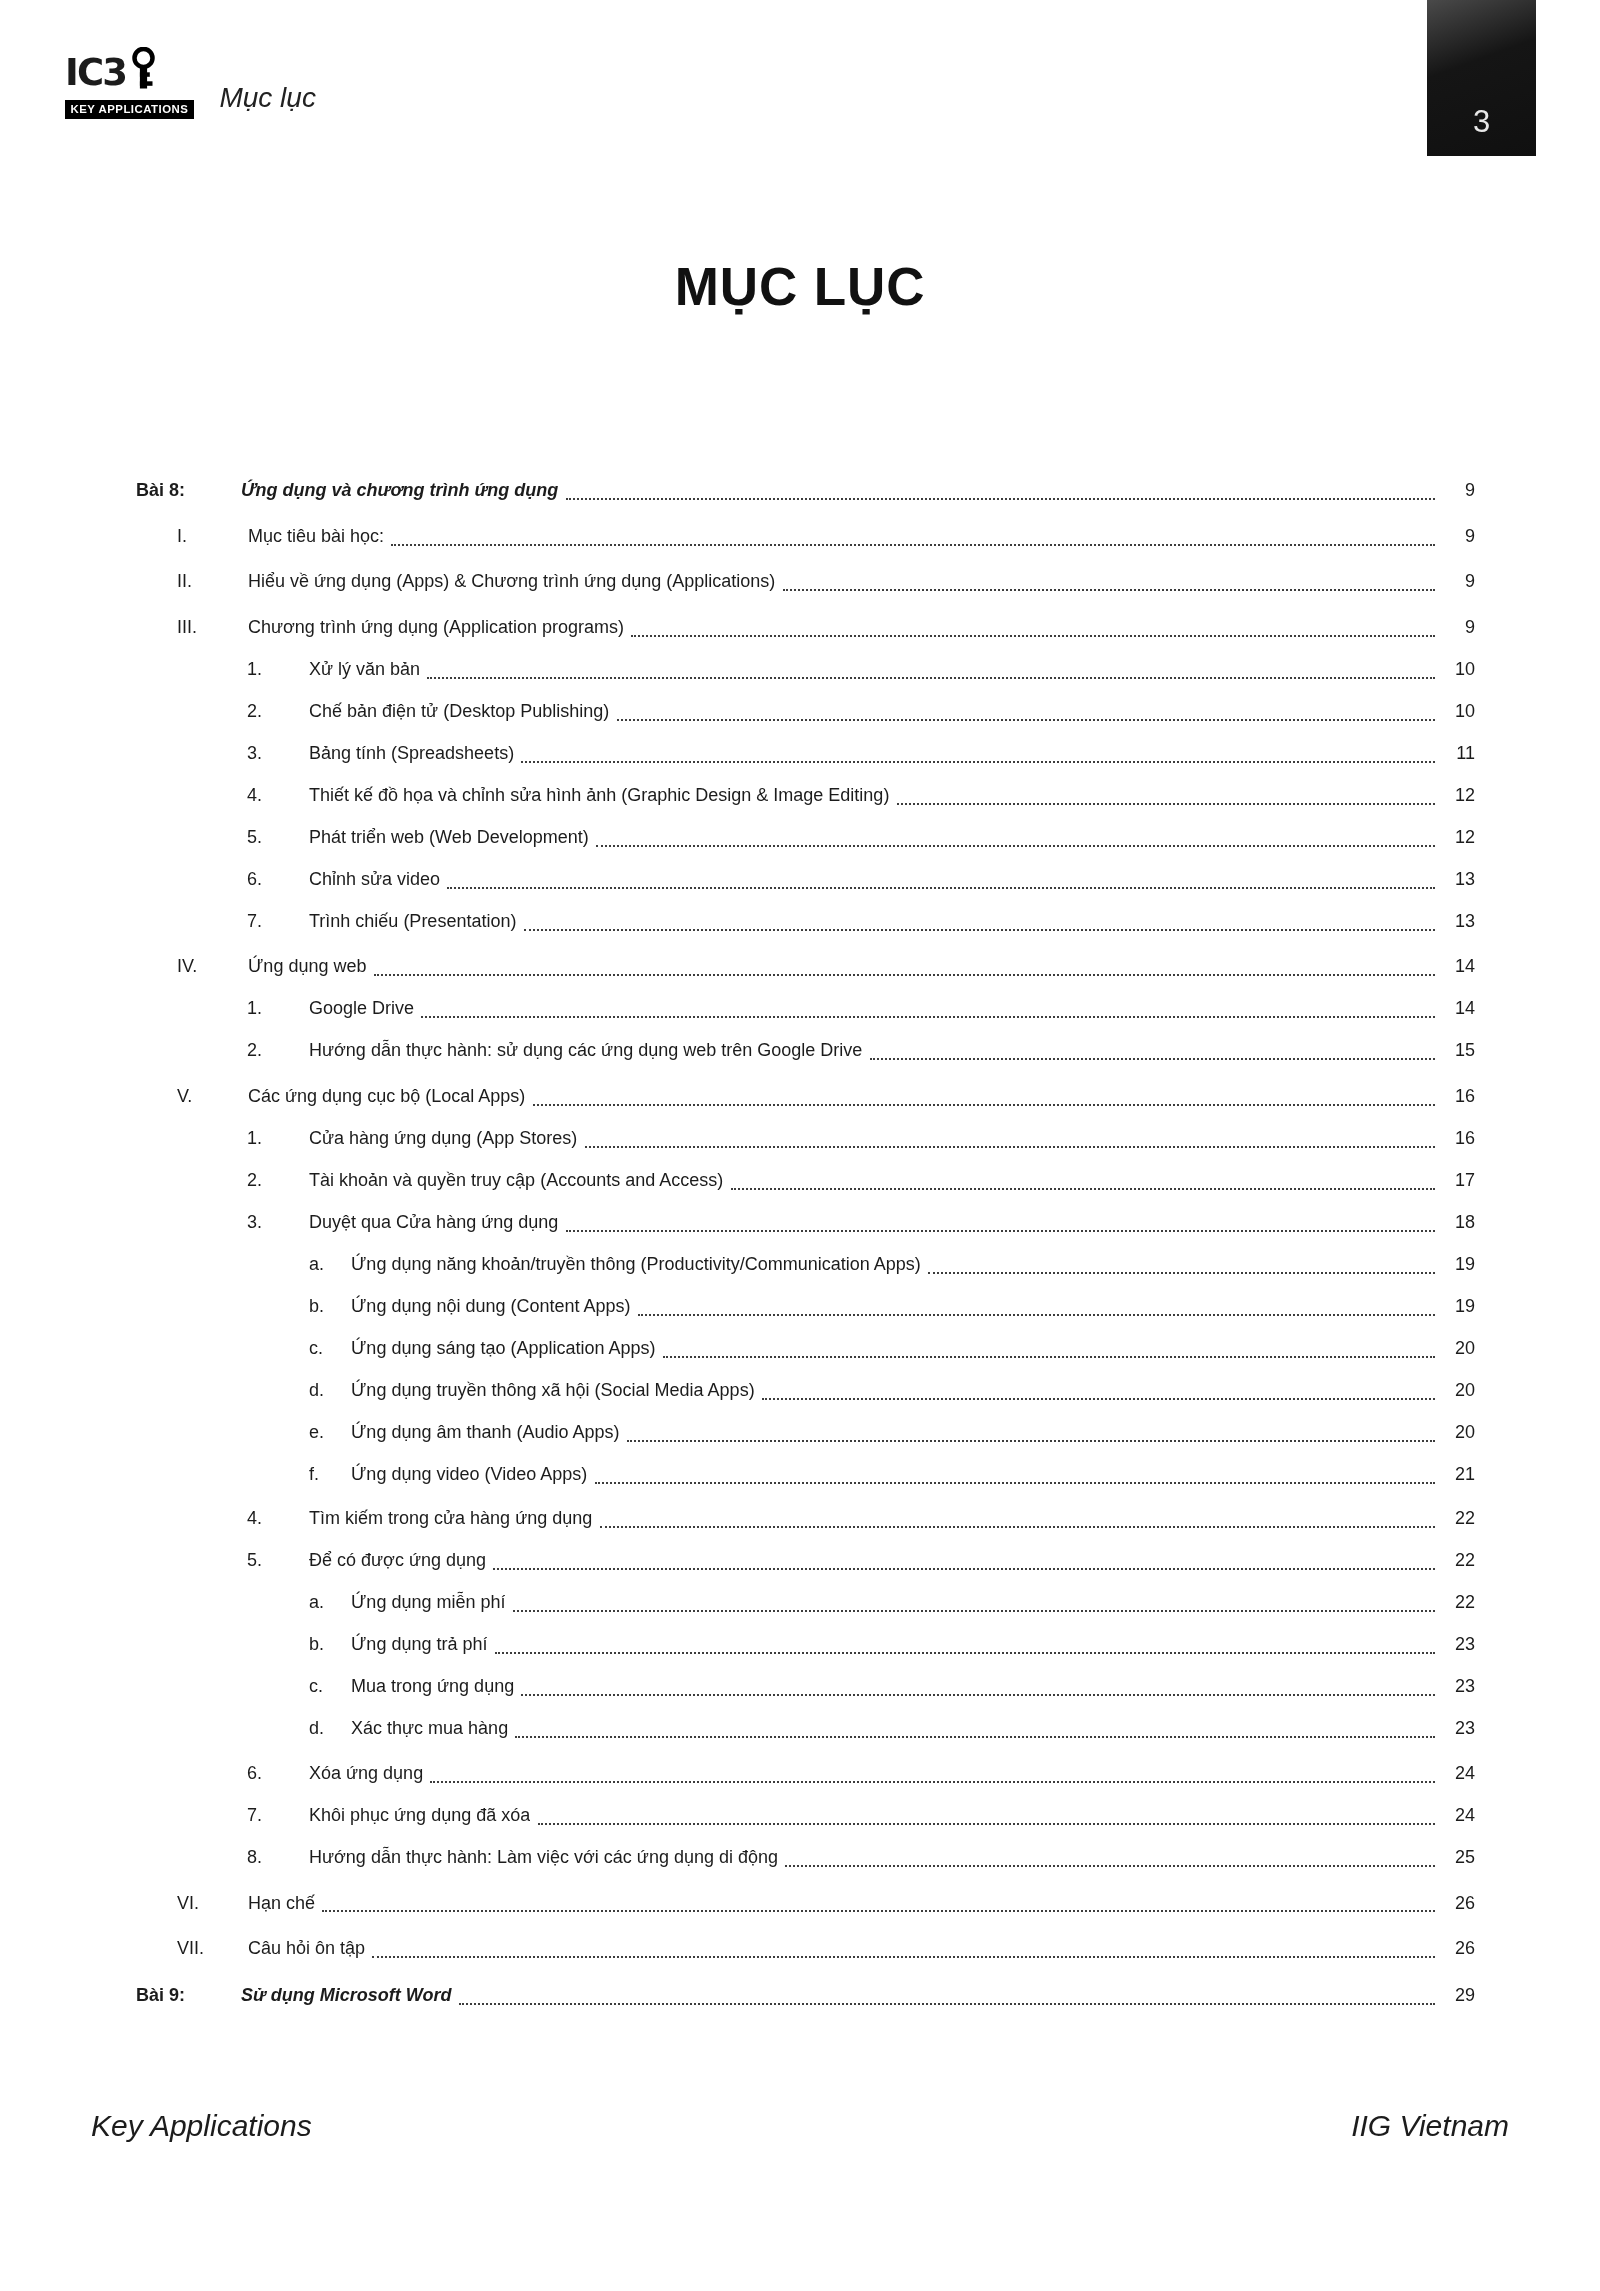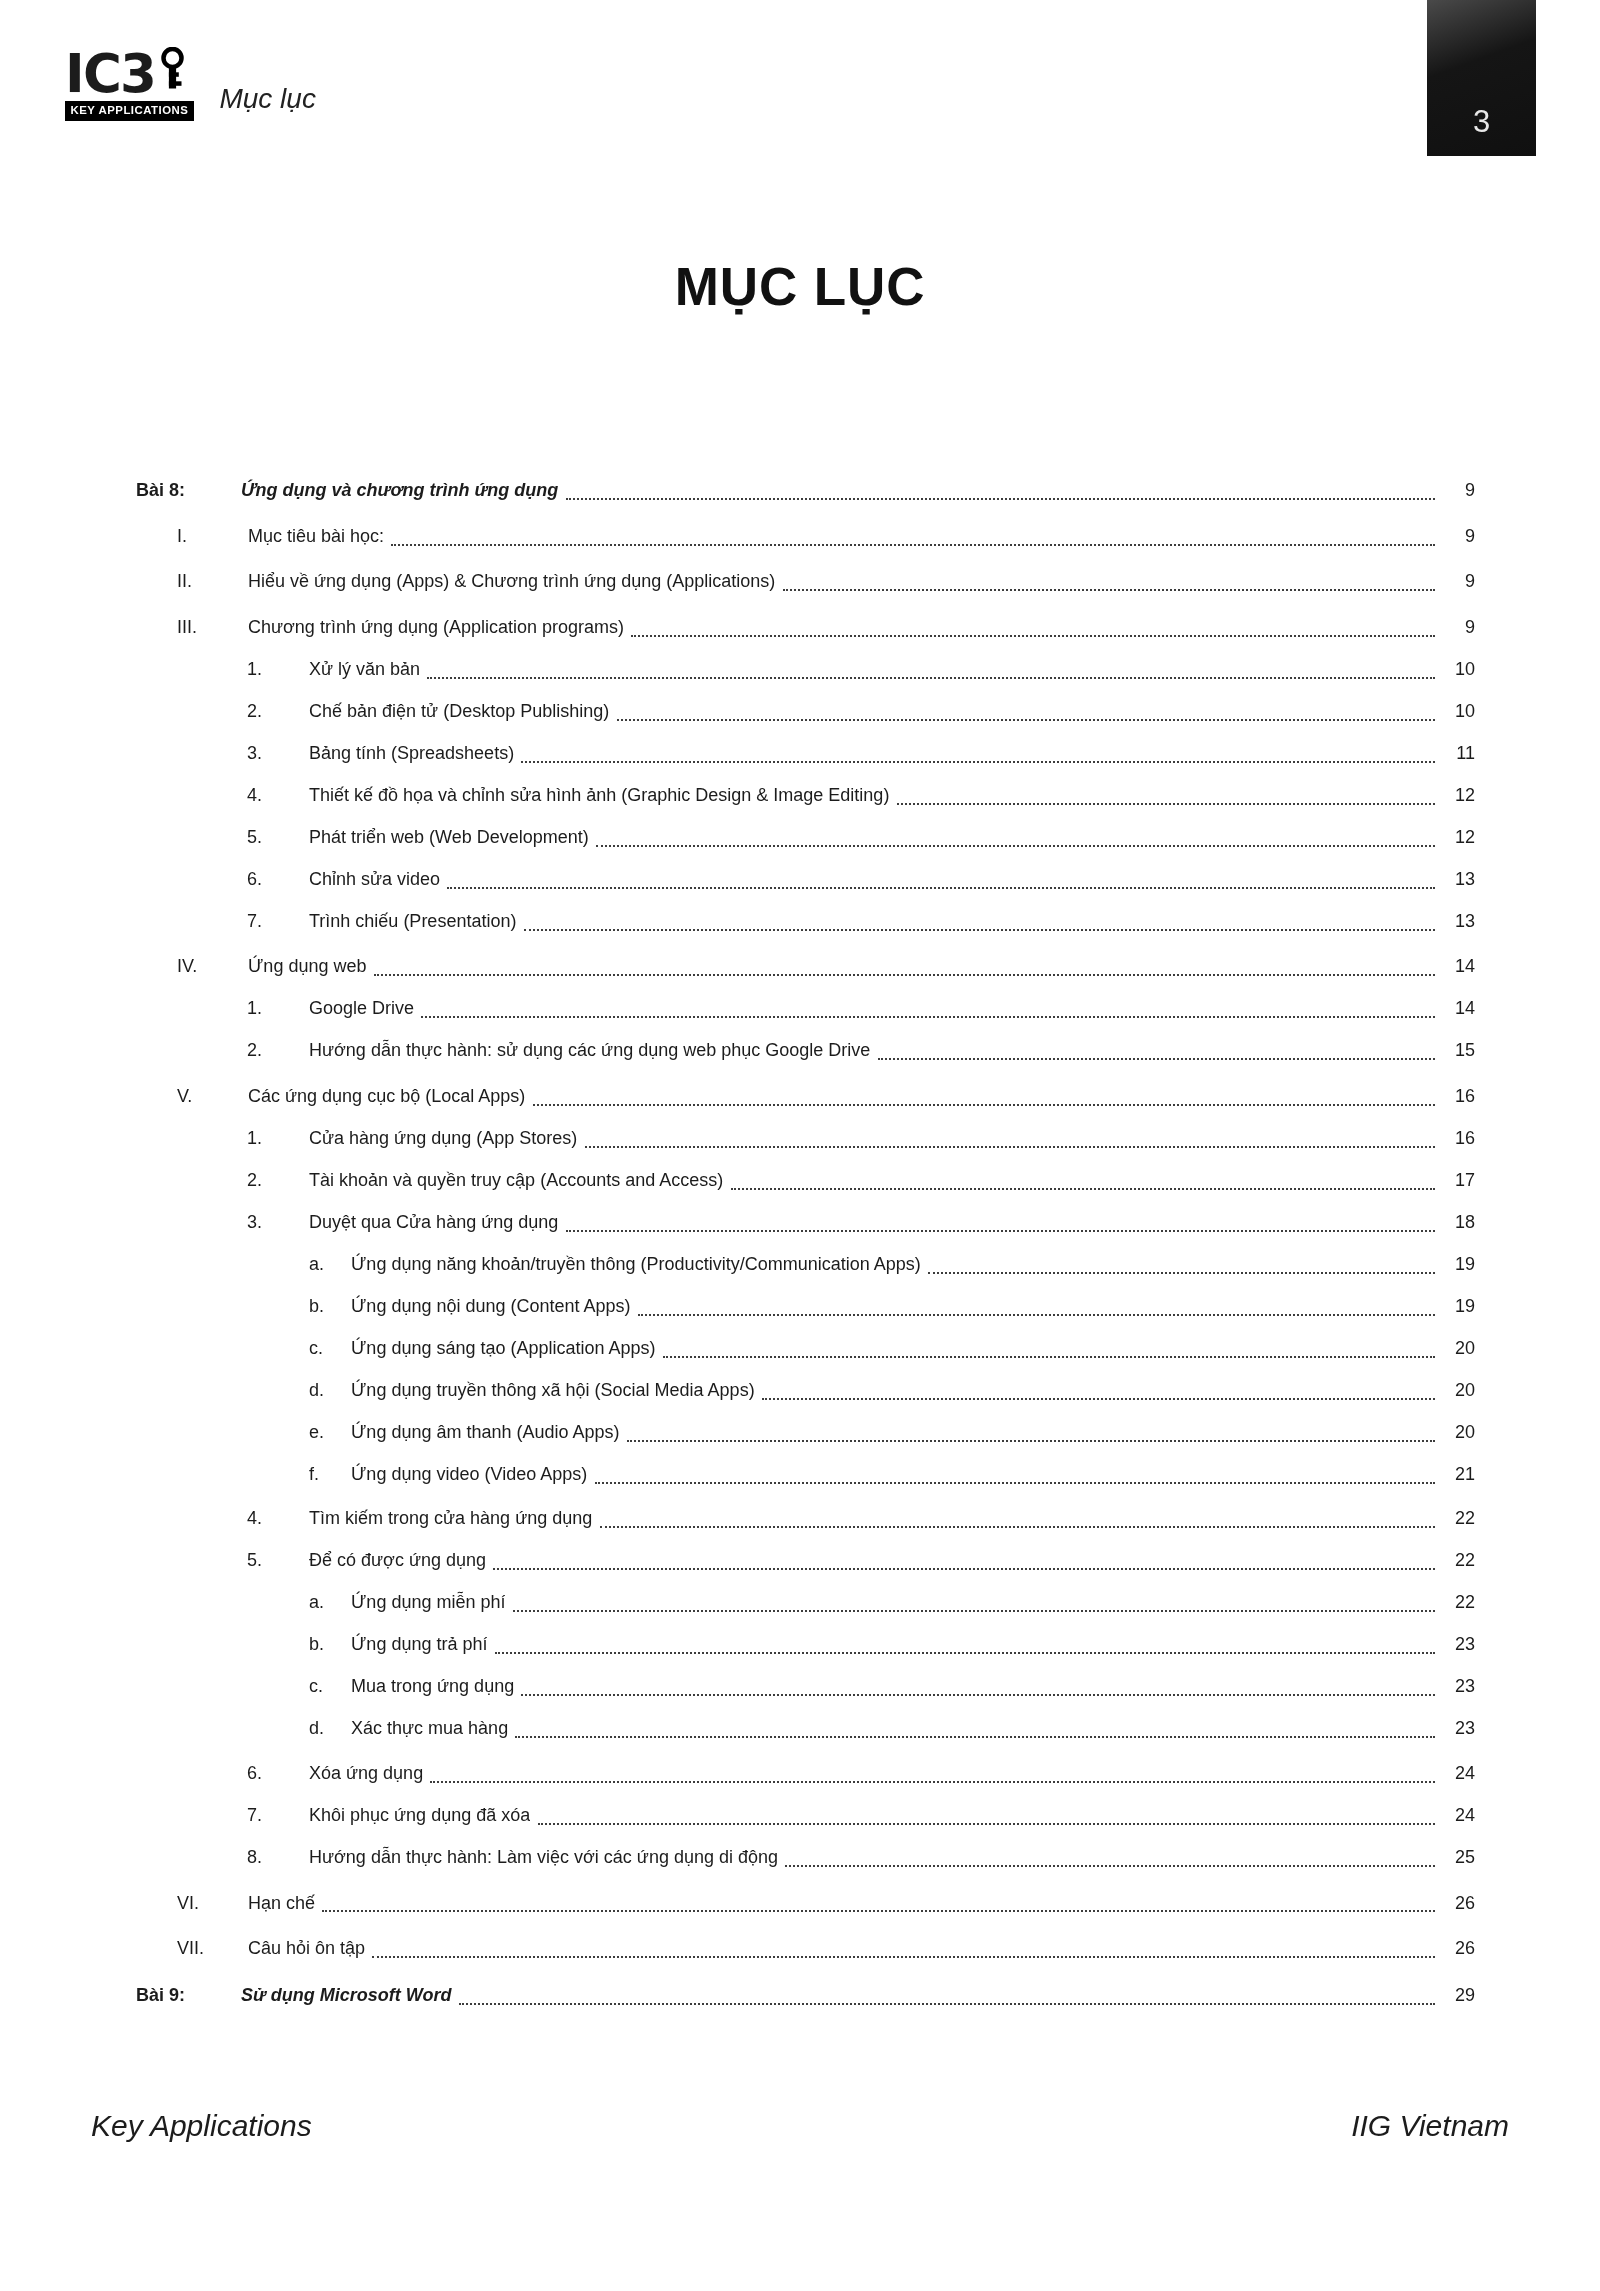--- a/index.html
+++ b/index.html
@@ -12,21 +12,21 @@
     overflow:hidden;
   }
   
   .header{
     position:absolute;top:47px;left:65px;right:64px;
     display:flex;align-items:flex-end;
   }
   .logo{display:inline-block;}
   .logo-top{
     display:flex;align-items:center;
-    font-weight:800;font-size:53px;letter-spacing:-1.8px;
+    font-weight:800;font-size:37px;letter-spacing:-1.8px;
     font-family:"DejaVu Sans", sans-serif;
     line-height:0.9;
   }
   .logo-key{margin-left:3.6px;}
   .logo-bar{
     background:#000;color:#fff;
     font-size:11.4px;font-weight:700;letter-spacing:0.5px;
     padding:2.7px 5.5px;margin-top:1.8px;
     white-space:nowrap;
     border-bottom:2.7px solid #000;
@@ -187,21 +187,21 @@
       <span class="toc-page">14</span>
     </div>
     <div class="toc-row lvl-num">
       <span class="toc-label">1.</span>
       <span class="toc-text">Google Drive</span>
       <span class="toc-dots"></span>
       <span class="toc-page">14</span>
     </div>
     <div class="toc-row lvl-num">
       <span class="toc-label">2.</span>
-      <span class="toc-text">Hướng dẫn thực hành: sử dụng các ứng dụng web phục Google Drive</span>
+      <span class="toc-text">Hướng dẫn thực hành: sử dụng các ứng dụng web trên Google Drive</span>
       <span class="toc-dots"></span>
       <span class="toc-page">15</span>
     </div>
     <div class="toc-row lvl-roman">
       <span class="toc-label">V.</span>
       <span class="toc-text">Các ứng dụng cục bộ (Local Apps)</span>
       <span class="toc-dots"></span>
       <span class="toc-page">16</span>
     </div>
     <div class="toc-row lvl-num">

